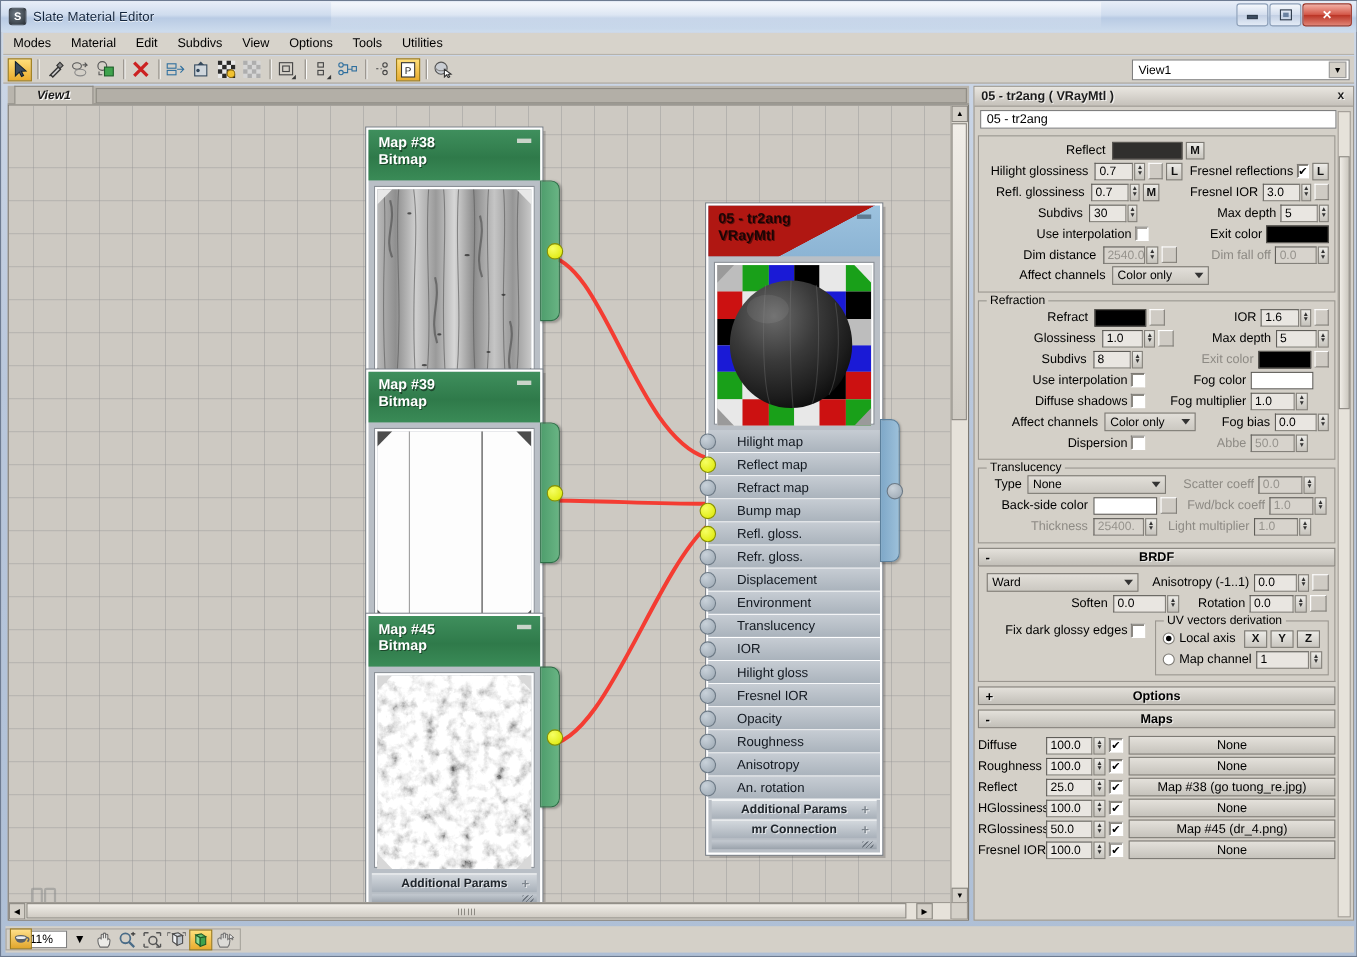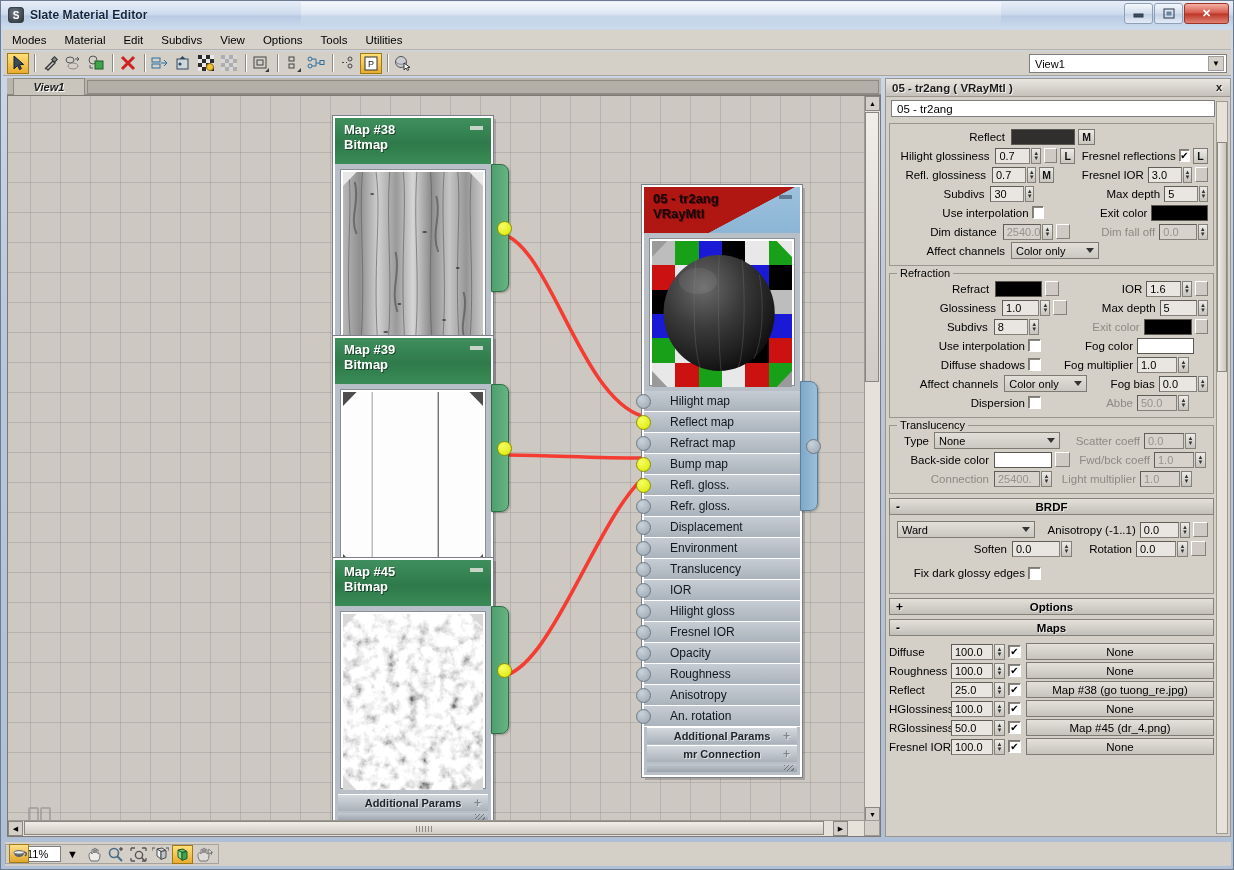--- a/index.html
+++ b/index.html
@@ -29,21 +29,21 @@
     background:linear-gradient(180deg,rgba(255,255,255,.55),rgba(255,255,255,0));
     pointer-events:none;
   }
   .app-icon {
     width:16px;height:16px;margin-left:7px;margin-right:6px;border-radius:3px;
     background:radial-gradient(circle at 40% 35%,#6f7a85,#2b3238);
     color:#fff;font-size:10px;font-weight:bold;display:flex;align-items:center;justify-content:center;
     border:1px solid #3a4149;
   }
   .app-title {
-    font-size:12px; color:#12243c; font-weight:bold; text-shadow:0 1px 0 rgba(255,255,255,.8);
+    font-size:12px; color:#12243c; font-weight:normal; text-shadow:0 1px 0 rgba(255,255,255,.8);
     letter-spacing:.1px;
   }
   .wbtns { position:absolute; right:4px; top:2px; display:flex; }
   .wbtn {
     width:29px;height:21px;margin-left:1px;
     border:1px solid #8ea0b8; border-radius:3px;
     background:linear-gradient(180deg,#f5f8fc,#d3dded 50%,#c2cfe3 51%,#e3ebf6);
     display:flex;align-items:center;justify-content:center;
     color:#23344b; font-size:11px;
   }
@@ -971,21 +971,21 @@
           <div class="swatch" style="width:58px;margin-left:5px;background:#fff"></div>
           <div class="sq"></div>
           <div class="lab dim" style="width:72px;margin-left:8px">Fwd/bck coeff</div>
           <div class="num dim" style="width:40px;margin-left:4px">1.0</div>
           <div class="spin">
               <span>▲</span>
               <span>▼</span>
             </div>
         </div>
         <div class="row">
-          <div class="lab dim" style="width:94px">Connection</div>
+          <div class="lab dim" style="width:94px">Thickness</div>
           <div class="num dim" style="width:46px;margin-left:5px">25400.</div>
           <div class="spin">
               <span>▲</span>
               <span>▼</span>
             </div>
           <div class="lab dim" style="width:82px;margin-left:2px">Light multiplier</div>
           <div class="num dim" style="width:40px;margin-left:4px">1.0</div>
           <div class="spin">
               <span>▲</span>
               <span>▼</span>
@@ -1024,20 +1024,39 @@
               <span>▲</span>
               <span>▼</span>
             </div>
           <div class="sq"></div>
         </div>
         <div style="display:flex;align-items:flex-start">
           <div style="width:160px">
             <div class="row" style="height:30px;">
               <div class="lab" style="width:130px">Fix dark glossy edges</div>
               <div class="chk off">✔</div>
+            </div>
+          </div>
+          <div class="group titled" style="width:158px;margin:6px 0 0 4px;padding:4px 5px 4px 6px">
+            <div class="glabel">UV vectors derivation</div>
+            <div class="row" style="margin-top:2px">
+              <span class="radio on"></span>
+              <div class="lab" style="width:56px;text-align:left">Local axis</div>
+              <div class="btnlet" style="width:21px">X</div>
+              <div class="btnlet" style="width:21px">Y</div>
+              <div class="btnlet" style="width:21px">Z</div>
+            </div>
+            <div class="row">
+              <span class="radio"></span>
+              <div class="lab" style="width:66px;text-align:left">Map channel</div>
+              <div class="num" style="width:48px;margin-left:4px">1</div>
+              <div class="spin">
+                  <span>▲</span>
+                  <span>▼</span>
+                </div>
             </div>
           </div>
         </div>
       </div>
 
       <div class="rollout">
         <span class="pm">+</span>
         <span>Options</span>
       </div>
       <div class="rollout">

